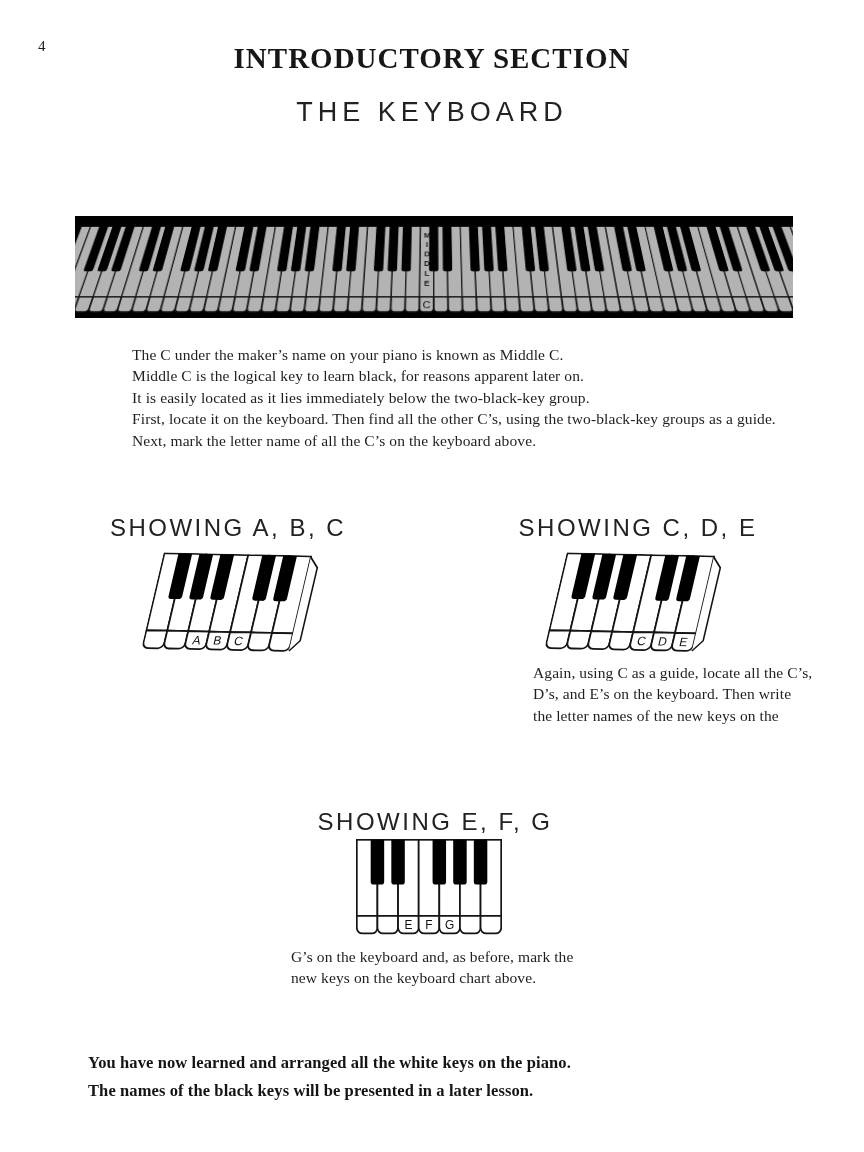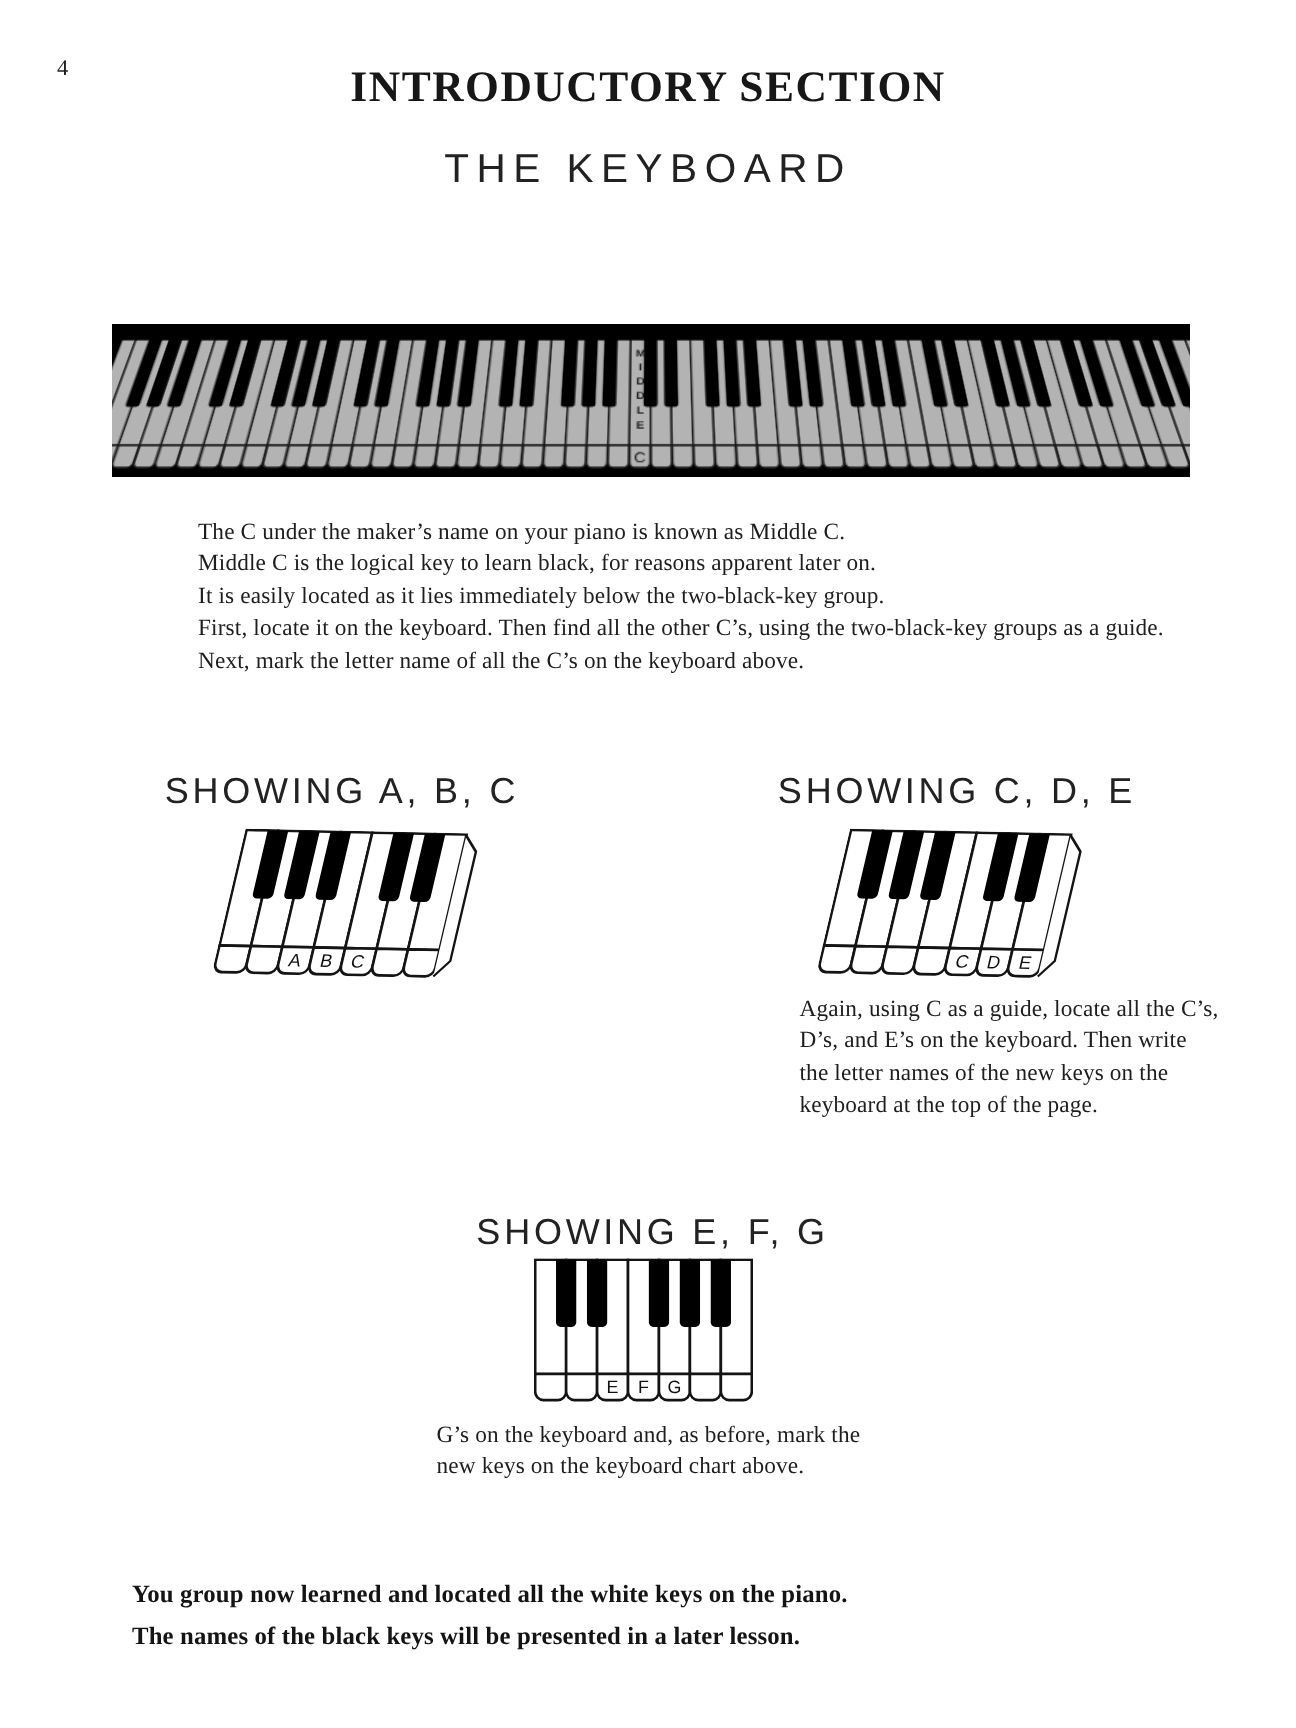--- a/index.html
+++ b/index.html
@@ -310,21 +310,20 @@
         <path d="M 122.5 1 h 17 v 52.5 a 4 4 0 0 1 -4 4 h -9 a 4 4 0 0 1 -4 -4 z" fill="#000"></path>
         <path d="M 148.5 1 h 17 v 52.5 a 4 4 0 0 1 -4 4 h -9 a 4 4 0 0 1 -4 -4 z" fill="#000"></path>
       </svg>
     </div>
 
 
   <div class="bodytext col-cde">
     <div>Again, using C as a guide, locate all the C’s,</div>
     <div>D’s, and E’s on the keyboard. Then write</div>
     <div>the letter names of the new keys on the</div>
-    <div>keyboard at the top of the page.</div>
   </div>
 
   <div class="sh sh-efg sans">SHOWING E, F, G</div>
 
   <div class="kb-small kb-efg">
       <svg viewBox="0 0 184 121" xmlns="http://www.w3.org/2000/svg">
         <rect x="1" y="1" width="26" height="96" fill="#ffffff" stroke="#141414" stroke-width="2.2"></rect>
         <rect x="27" y="1" width="26" height="96" fill="#ffffff" stroke="#141414" stroke-width="2.2"></rect>
         <rect x="53" y="1" width="26" height="96" fill="#ffffff" stroke="#141414" stroke-width="2.2"></rect>
         <rect x="79" y="1" width="26" height="96" fill="#ffffff" stroke="#141414" stroke-width="2.2"></rect>
@@ -348,17 +347,17 @@
         <path d="M 148.5 1 h 17 v 52.5 a 4 4 0 0 1 -4 4 h -9 a 4 4 0 0 1 -4 -4 z" fill="#000"></path>
       </svg>
     </div>
 
   <div class="bodytext col-efg">
     <div>G’s on the keyboard and, as before, mark the</div>
     <div>new keys on the keyboard chart above.</div>
   </div>
 
   <div class="bodytext footer">
-    <div>You group now learned and located all the white keys on the piano.</div>
+    <div>You have now learned and arranged all the white keys on the piano.</div>
     <div>The names of the black keys will be presented in a later lesson.</div>
   </div>
 
 </div>
 
 </body></html>

